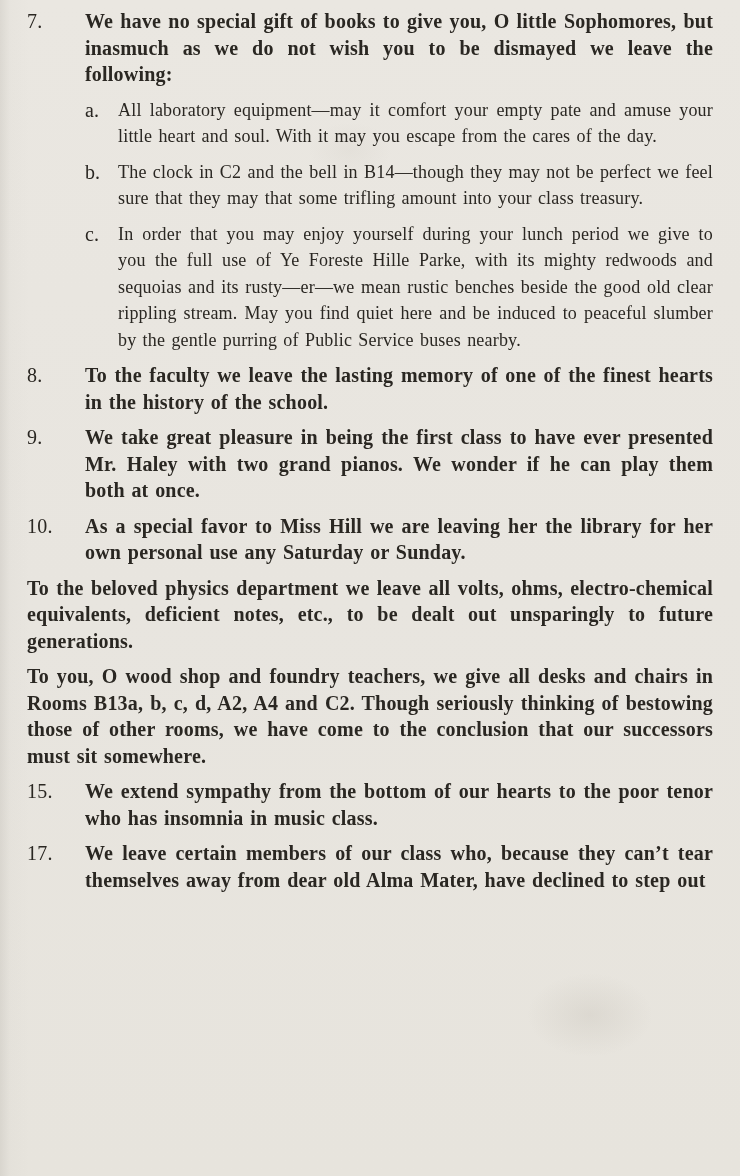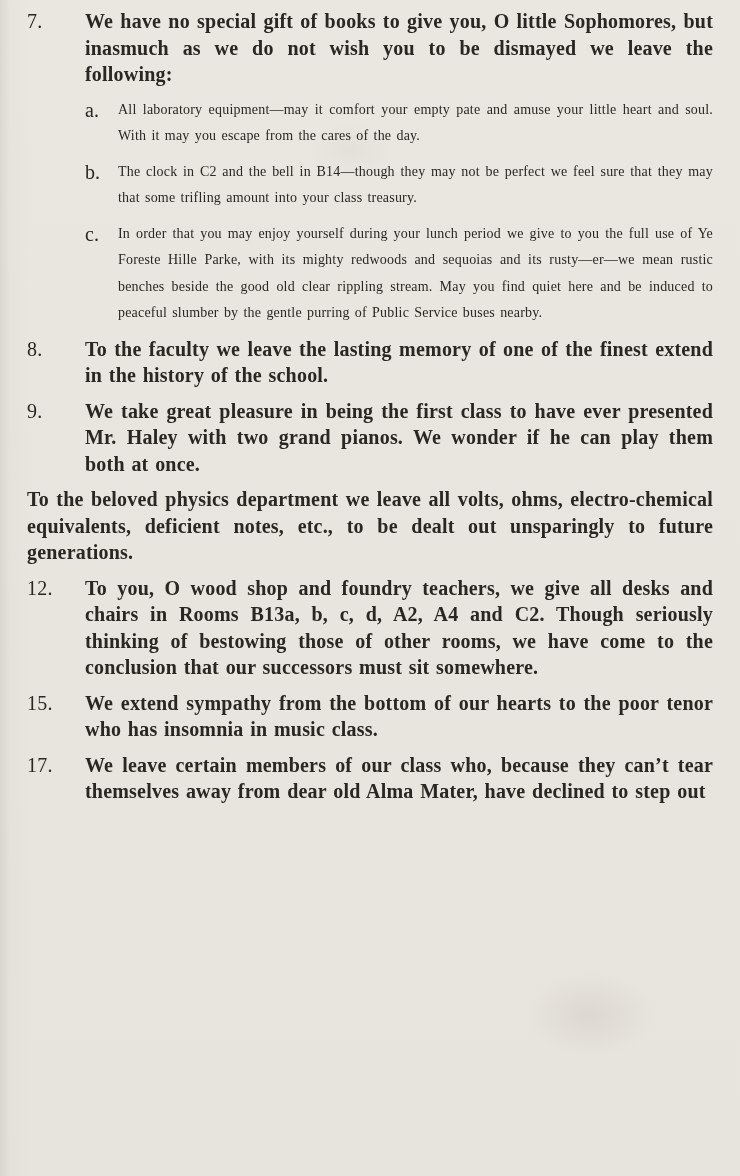--- a/index.html
+++ b/index.html
@@ -50,21 +50,21 @@
     display: flex;
     margin-top: 9px;
   }
   .sub-letter {
     flex: 0 0 33px;
     font-size: 20px;
     line-height: 26.5px;
   }
   .sub-body {
     flex: 1;
-    font-size: 14px;
+    font-size: 18px;
     line-height: 26.5px;
     text-align: justify;
     text-align-last: left;
     word-spacing: 1.5px;
     letter-spacing: 0.2px;
   }
 </style>
 </head>
 <body>
 
@@ -84,35 +84,38 @@
       </div>
       <div class="sub">
         <div class="sub-letter">c.</div>
         <div class="sub-body">In order that you may enjoy yourself during your lunch period we give to you the full use of Ye Foreste Hille Parke, with its mighty redwoods and sequoias and its rusty—er—we mean rustic benches beside the good old clear rippling stream.  May you find quiet here and be induced to peaceful slumber by the gentle purring of Public Service buses nearby.</div>
       </div>
     </div>
   </div>
 
   <div class="item">
     <div class="num">8.</div>
-    <div class="body">To the faculty we leave the lasting memory of one of the finest extend in the history of the school.</div>
+    <div class="body">To the faculty we leave the lasting memory of one of the finest hearts in the history of the school.</div>
   </div>
 
   <div class="item">
     <div class="num">9.</div>
     <div class="body">We take great pleasure in being the first class to have ever presented Mr. Haley with two grand pianos.  We wonder if he can play them both at once.</div>
   </div>
 
+  <div class="item">
+    <div class="num">10.</div>
+    <div class="body">As a special favor to Miss Hill we are leaving her the library for her own personal use any Saturday or Sunday.</div>
+  </div>
 
   <div class="item">
     <div class="body">To the beloved physics department we leave all volts, ohms, electro-chemical equivalents, deficient notes, etc., to be dealt out unsparingly to future generations.</div>
   </div>
 
   <div class="item">
-    <div class="num">12.</div>
     <div class="body">To you, O wood shop and foundry teachers, we give all desks and chairs in Rooms B13a, b, c, d, A2, A4 and C2.  Though seriously thinking of bestowing those of other rooms, we have come to the conclusion that our successors must sit somewhere.</div>
   </div>
 
 
 
   <div class="item">
     <div class="num">15.</div>
     <div class="body">We extend sympathy from the bottom of our hearts to the poor tenor who has insomnia in music class.</div>
   </div>
 

